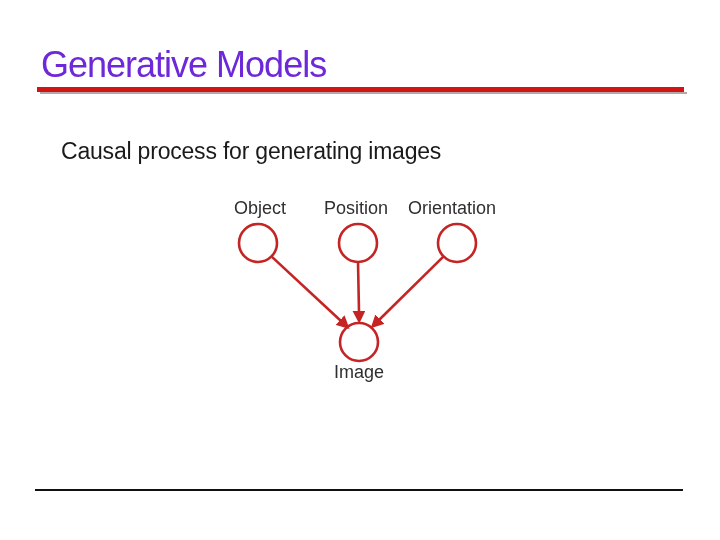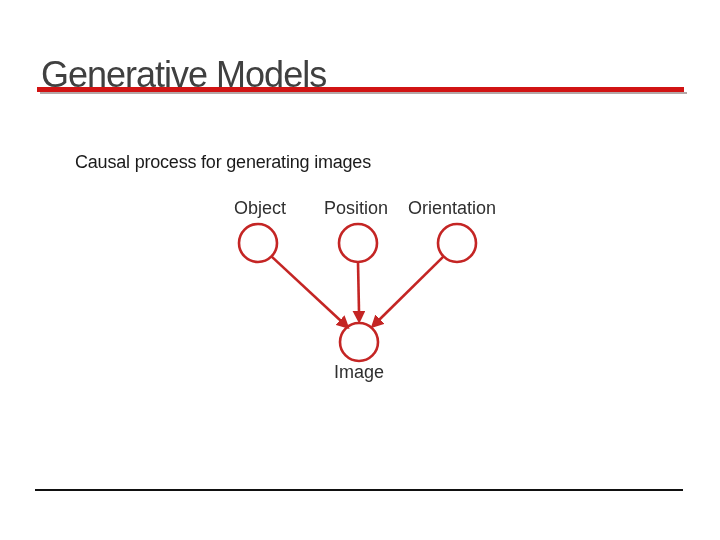--- a/index.html
+++ b/index.html
@@ -11,49 +11,49 @@
     position: relative;
     width: 720px;
     height: 540px;
     background: #ffffff;
     overflow: hidden;
     font-family: "Liberation Sans", sans-serif;
   }
   .title {
     position: absolute;
     left: 41px;
-    top: 57px;
+    top: 47px;
     margin: 0;
     font-size: 36px;
     line-height: 1;
     font-weight: 400;
     letter-spacing: -1px;
-    color: #404040;
+    color: #6d28d9;
     white-space: nowrap;
   }
   .underline {
     position: absolute;
     left: 37px;
     top: 87px;
     width: 647px;
     height: 5px;
   }
   .underline-shadow {
     position: absolute;
     left: 3px;
     top: 5px;
     width: 100%;
     height: 2px;
   }
   .subtitle {
     position: absolute;
     left: 57px;
     top: 135px;
-    margin: 18px;
-    font-size: 18px;
+    margin: 4px;
+    font-size: 23px;
     line-height: 1.1;
     font-weight: 400;
     letter-spacing: -0.2px;
     color: #1a1a1a;
     white-space: nowrap;
   }
   .diagram {
     position: absolute;
     left: 200px;
     top: 193px;

